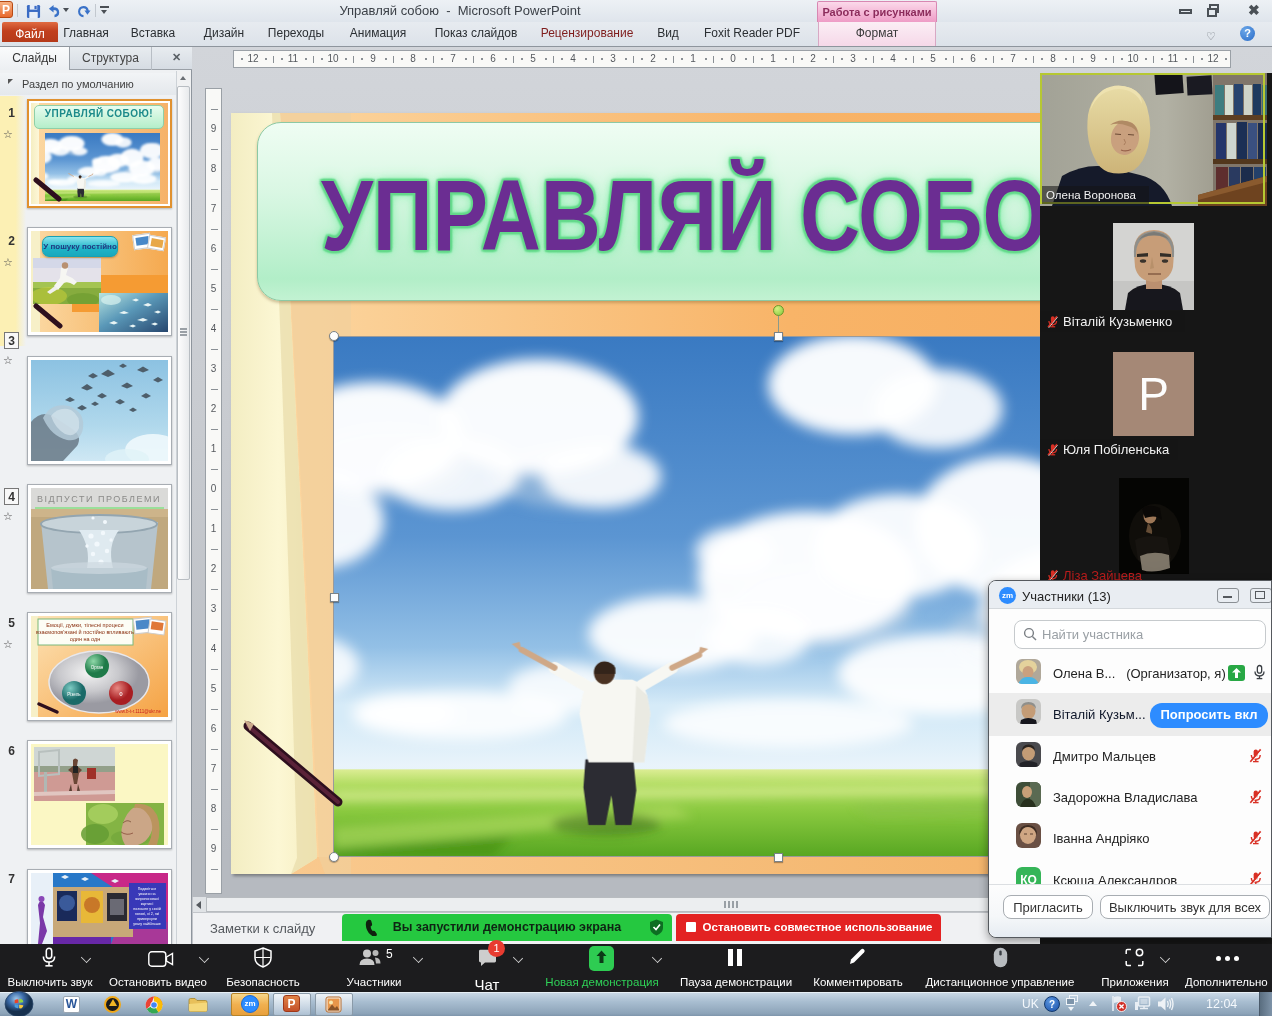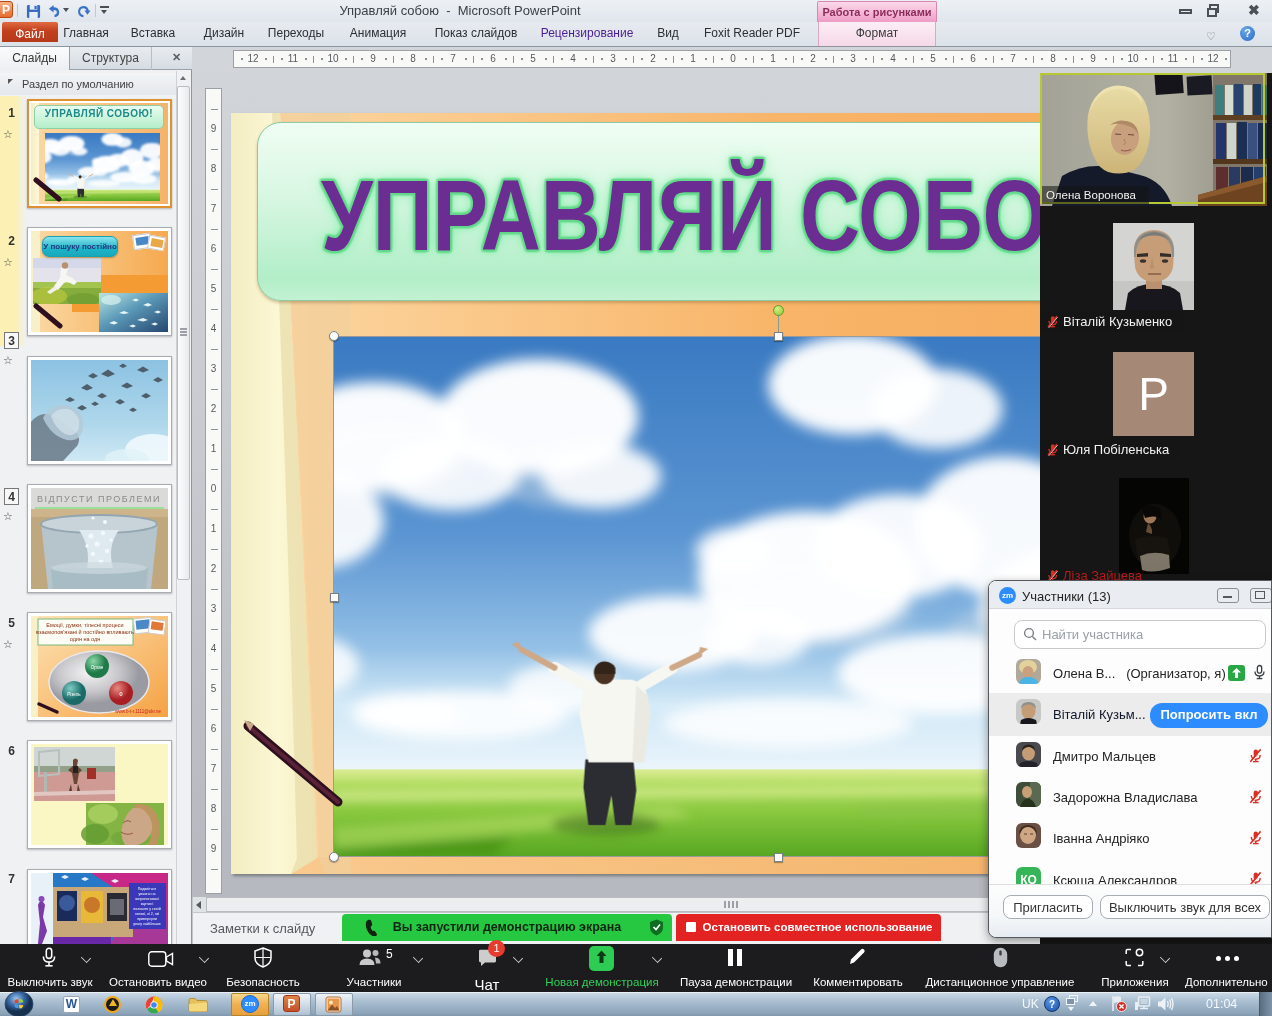--- a/index.html
+++ b/index.html
@@ -31,21 +31,21 @@
 <div class="abs" style="left:1248px;top:2px;font-size:14px;font-weight:bold;color:#4a5056">✖</div>
 <div class="abs" style="left:817px;top:1px;width:120px;height:21px;background:linear-gradient(180deg,#fbd9ea,#ee9cc6);border:1px solid #d887b2;border-bottom:none;border-radius:2px 2px 0 0;text-align:center;font-size:11px;color:#8c2c5c;line-height:20px;font-weight:bold">Работа с рисунками</div>
 <div class="abs" style="left:0;top:22px;width:1272px;height:25px;background:linear-gradient(180deg,#e7ebf0,#dce2e9);border-bottom:1px solid #8e959d"></div>
 <div class="abs" style="left:2px;top:22px;width:56px;height:20px;background:linear-gradient(180deg,#e06b41,#c13f1d 45%,#b53a1a);border-radius:2px 2px 0 0;color:#fff;font-size:12px;text-align:center;line-height:24px">Файл</div>
 <div class="abs" style="left:16px;top:26px;width:140px;text-align:center;font-size:12px;color:#2b2f33">Главная</div>
 <div class="abs" style="left:83px;top:26px;width:140px;text-align:center;font-size:12px;color:#2b2f33">Вставка</div>
 <div class="abs" style="left:154px;top:26px;width:140px;text-align:center;font-size:12px;color:#2b2f33">Дизайн</div>
 <div class="abs" style="left:226px;top:26px;width:140px;text-align:center;font-size:12px;color:#2b2f33">Переходы</div>
 <div class="abs" style="left:308px;top:26px;width:140px;text-align:center;font-size:12px;color:#2b2f33">Анимация</div>
 <div class="abs" style="left:406px;top:26px;width:140px;text-align:center;font-size:12px;color:#2b2f33">Показ слайдов</div>
-<div class="abs" style="left:517px;top:26px;width:140px;text-align:center;font-size:12px;color:#4c1d95">Рецензирование</div>
+<div class="abs" style="left:517px;top:26px;width:140px;text-align:center;font-size:12px;color:#7f1d1d">Рецензирование</div>
 <div class="abs" style="left:598px;top:26px;width:140px;text-align:center;font-size:12px;color:#2b2f33">Вид</div>
 <div class="abs" style="left:682px;top:26px;width:140px;text-align:center;font-size:12px;color:#2b2f33">Foxit Reader PDF</div>
 <div class="abs" style="left:818px;top:22px;width:118px;height:24px;background:linear-gradient(180deg,#fbeef5,#f6d8e8);border-left:1px solid #d8a8c4;border-right:1px solid #d8a8c4"></div>
 <div class="abs" style="left:818px;top:26px;width:118px;text-align:center;font-size:12px;color:#3a3a3a">Формат</div>
 <div class="abs" style="left:1206px;top:30px;width:14px;height:10px;color:#7a8088;font-size:11px">♡</div>
 <div class="abs" style="left:1240px;top:26px;width:15px;height:15px;border-radius:50%;background:radial-gradient(circle at 35% 30%,#6aa6e8,#2a6cc8);color:#fff;font-size:11px;font-weight:bold;text-align:center;line-height:15px">?</div>
 <div class="abs" style="left:0;top:47px;width:192px;height:897px;background:#eff1f3;border-right:1px solid #8e959d"></div>
 <div class="abs" style="left:0;top:47px;width:192px;height:23px;background:linear-gradient(180deg,#e8ecf0,#d6dce3);border-bottom:1px solid #9aa0a7"></div>
 <div class="abs" style="left:0;top:47px;width:70px;height:23px;background:linear-gradient(180deg,#fafbfc,#eceff2);border-right:1px solid #9aa0a7;text-align:center;font-size:12px;color:#333;line-height:22px">Слайды</div>
 <div class="abs" style="left:70px;top:47px;width:82px;height:23px;border-right:1px solid #b8bec5;text-align:center;font-size:12px;color:#444;line-height:22px">Структура</div>
@@ -981,13 +981,13 @@
     <rect x="6.5" y="3" width="7" height="5" fill="#e8eef4" opacity=".5"></rect>
     <path d="M10,10 L10,12 M6,12.5 L14,12.5" stroke="#e8eef4" stroke-width="1.5"></path>
     <rect x="1" y="6" width="3" height="8" fill="#e8eef4"></rect>
   </svg>
 <svg class="abs" style="left:1157px;top:996px" width="18" height="16" viewBox="0 0 18 16">
     <path d="M1,5.5 L4,5.5 L8.5,1.5 L8.5,14.5 L4,10.5 L1,10.5 Z" fill="#eef2f6"></path>
     <path d="M10.5,5 Q12,8 10.5,11" stroke="#eef2f6" stroke-width="1.4" fill="none"></path>
     <path d="M12.5,3.5 Q14.8,8 12.5,12.5" stroke="#eef2f6" stroke-width="1.4" fill="none"></path>
     <path d="M14.5,2 Q17.5,8 14.5,14" stroke="#eef2f6" stroke-width="1.4" fill="none"></path>
   </svg>
-<div class="abs" style="left:1206px;top:997px;font-size:12.5px;color:#f4f8fc">01:04</div>
+<div class="abs" style="left:1206px;top:997px;font-size:12.5px;color:#f4f8fc">12:04</div>
 <div class="abs" style="left:1259px;top:992px;width:13px;height:24px;background:linear-gradient(90deg,#5a6e80,#7e93a8);border-left:1px solid #4a5a6a"></div>
 </body></html>

